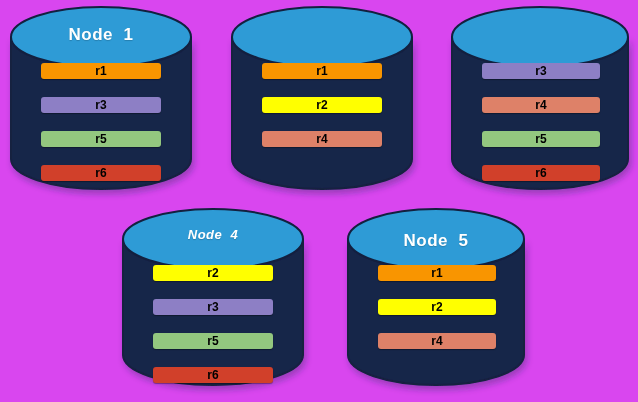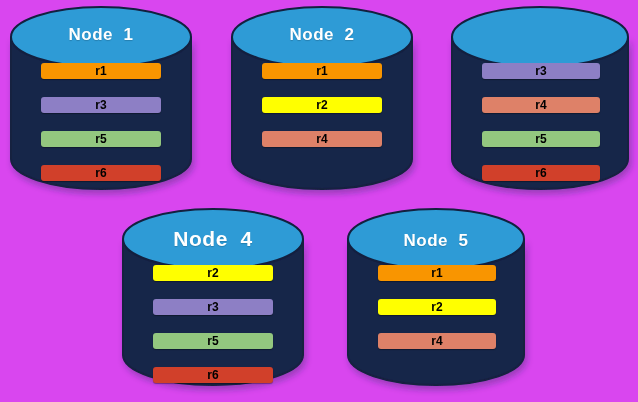--- a/index.html
+++ b/index.html
@@ -83,21 +83,20 @@
     <div class="node" style="left: 232px; top: 7px; width: 180px; height: 182px;">
       <svg class="node-svg" width="186" height="192">
         <defs>
           <filter id="sh1" x="-30%" y="-30%" width="170%" height="170%">
             <feDropShadow dx="2" dy="4" stdDeviation="3" flood-color="#1b2b52" flood-opacity="0.35"></feDropShadow>
           </filter>
         </defs>
         <path d="M 0,30 L 0,152 A 90,30 0 0 0 180,152 L 180,30 A 90,30 0 0 1 0,30 Z" fill="#16254A" stroke="#13203F" stroke-width="2" filter="url(#sh1)"></path>
         <ellipse cx="90" cy="30" rx="90" ry="30" fill="#2E9BD6" stroke="#13203F" stroke-width="2"></ellipse>
       </svg>
-      <div class="node-title" style="top: 18px; font-size: 17px;">Node  2</div>
       <div class="shards" style="left: 30px; width: 120px; top: 56px;">
         <div class="shard" style="background: rgb(249, 149, 0);"><span>r1</span></div>
         <div class="shard" style="background: rgb(255, 255, 0);"><span>r2</span></div>
         <div class="shard" style="background: rgb(222, 129, 104);"><span>r4</span></div>
       </div>
     </div>
     <div class="node" style="left: 452px; top: 7px; width: 176px; height: 182px;">
       <svg class="node-svg" width="182" height="192">
         <defs>
           <filter id="sh2" x="-30%" y="-30%" width="170%" height="170%">
@@ -117,21 +116,21 @@
     <div class="node" style="left: 123px; top: 209px; width: 180px; height: 176px;">
       <svg class="node-svg" width="186" height="186">
         <defs>
           <filter id="sh3" x="-30%" y="-30%" width="170%" height="170%">
             <feDropShadow dx="2" dy="4" stdDeviation="3" flood-color="#1b2b52" flood-opacity="0.35"></feDropShadow>
           </filter>
         </defs>
         <path d="M 0,30 L 0,146 A 90,30 0 0 0 180,146 L 180,30 A 90,30 0 0 1 0,30 Z" fill="#16254A" stroke="#13203F" stroke-width="2" filter="url(#sh3)"></path>
         <ellipse cx="90" cy="30" rx="90" ry="30" fill="#2E9BD6" stroke="#13203F" stroke-width="2"></ellipse>
       </svg>
-      <div class="node-title" style="top: 18px; font-size: 21px;">Node  4</div>
+      <div class="node-title" style="top: 18px; font-size: 13px; font-style: italic;">Node  4</div>
       <div class="shards" style="left: 30px; width: 120px; top: 56px;">
         <div class="shard" style="background: rgb(255, 255, 0);"><span>r2</span></div>
         <div class="shard" style="background: rgb(141, 127, 197);"><span>r3</span></div>
         <div class="shard" style="background: rgb(147, 199, 127);"><span>r5</span></div>
         <div class="shard" style="background: rgb(209, 64, 42);"><span>r6</span></div>
       </div>
     </div>
     <div class="node" style="left: 348px; top: 209px; width: 176px; height: 176px;">
       <svg class="node-svg" width="182" height="186">
         <defs>

